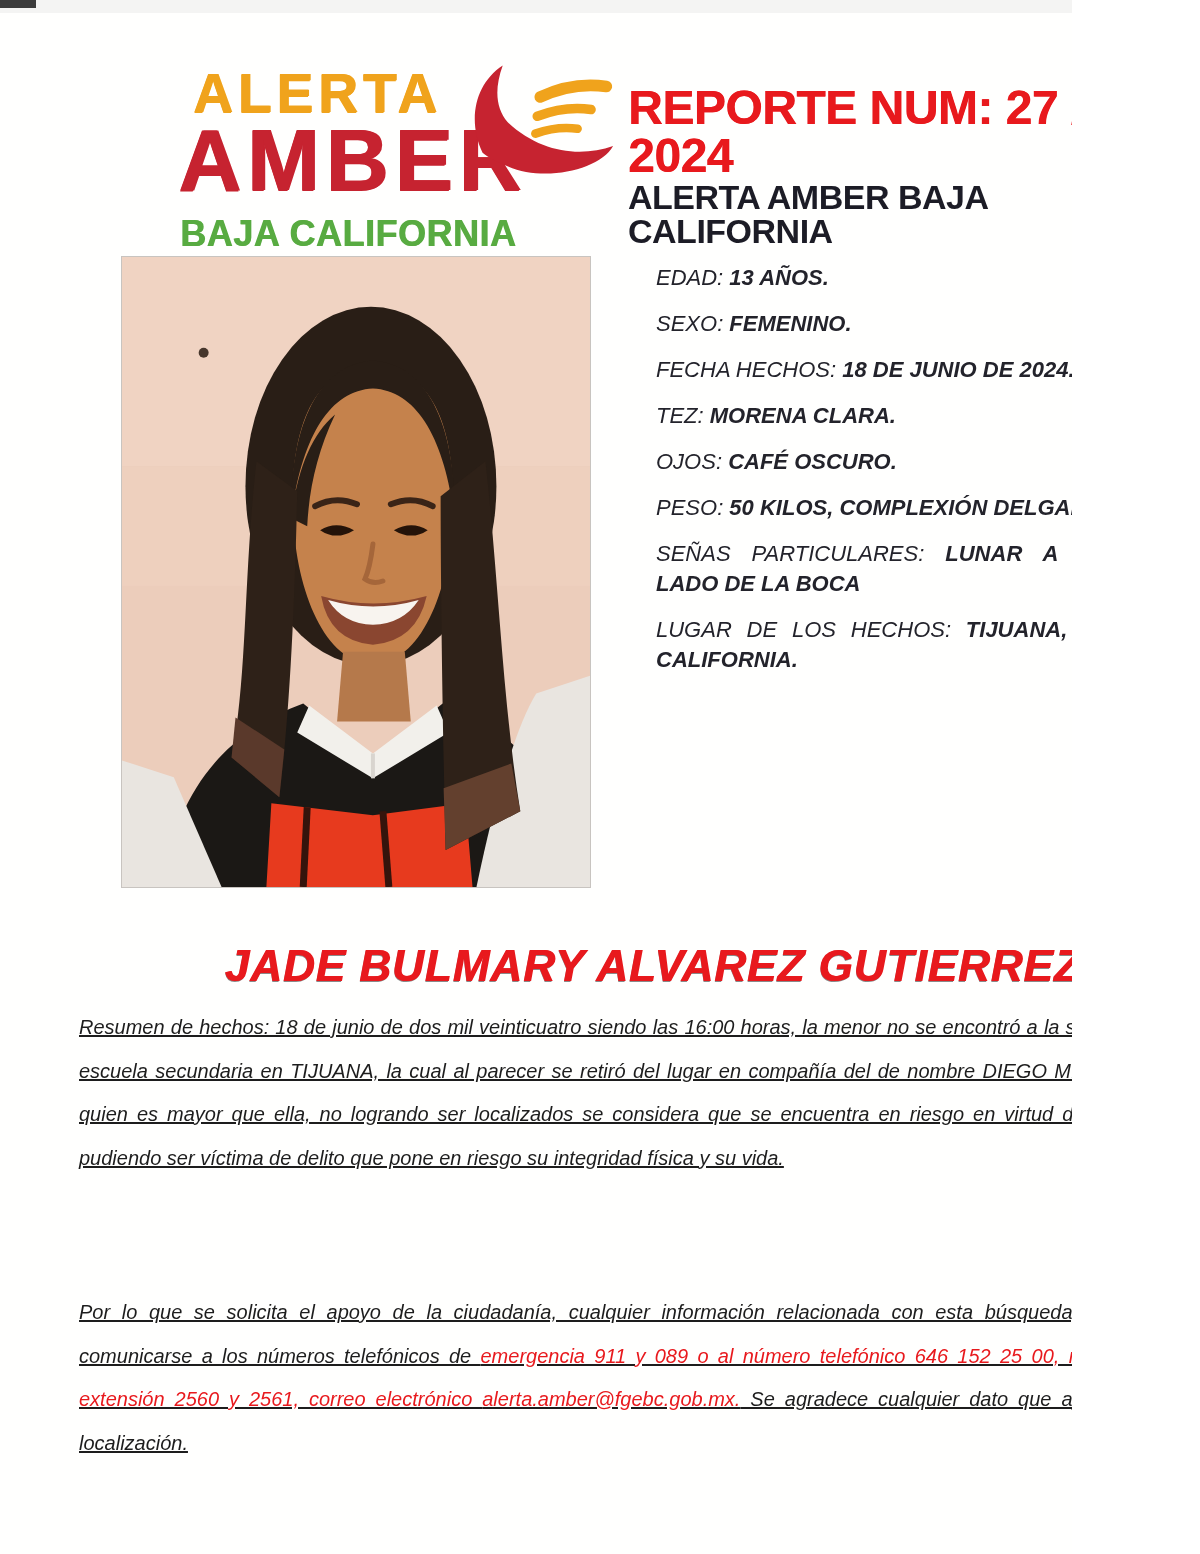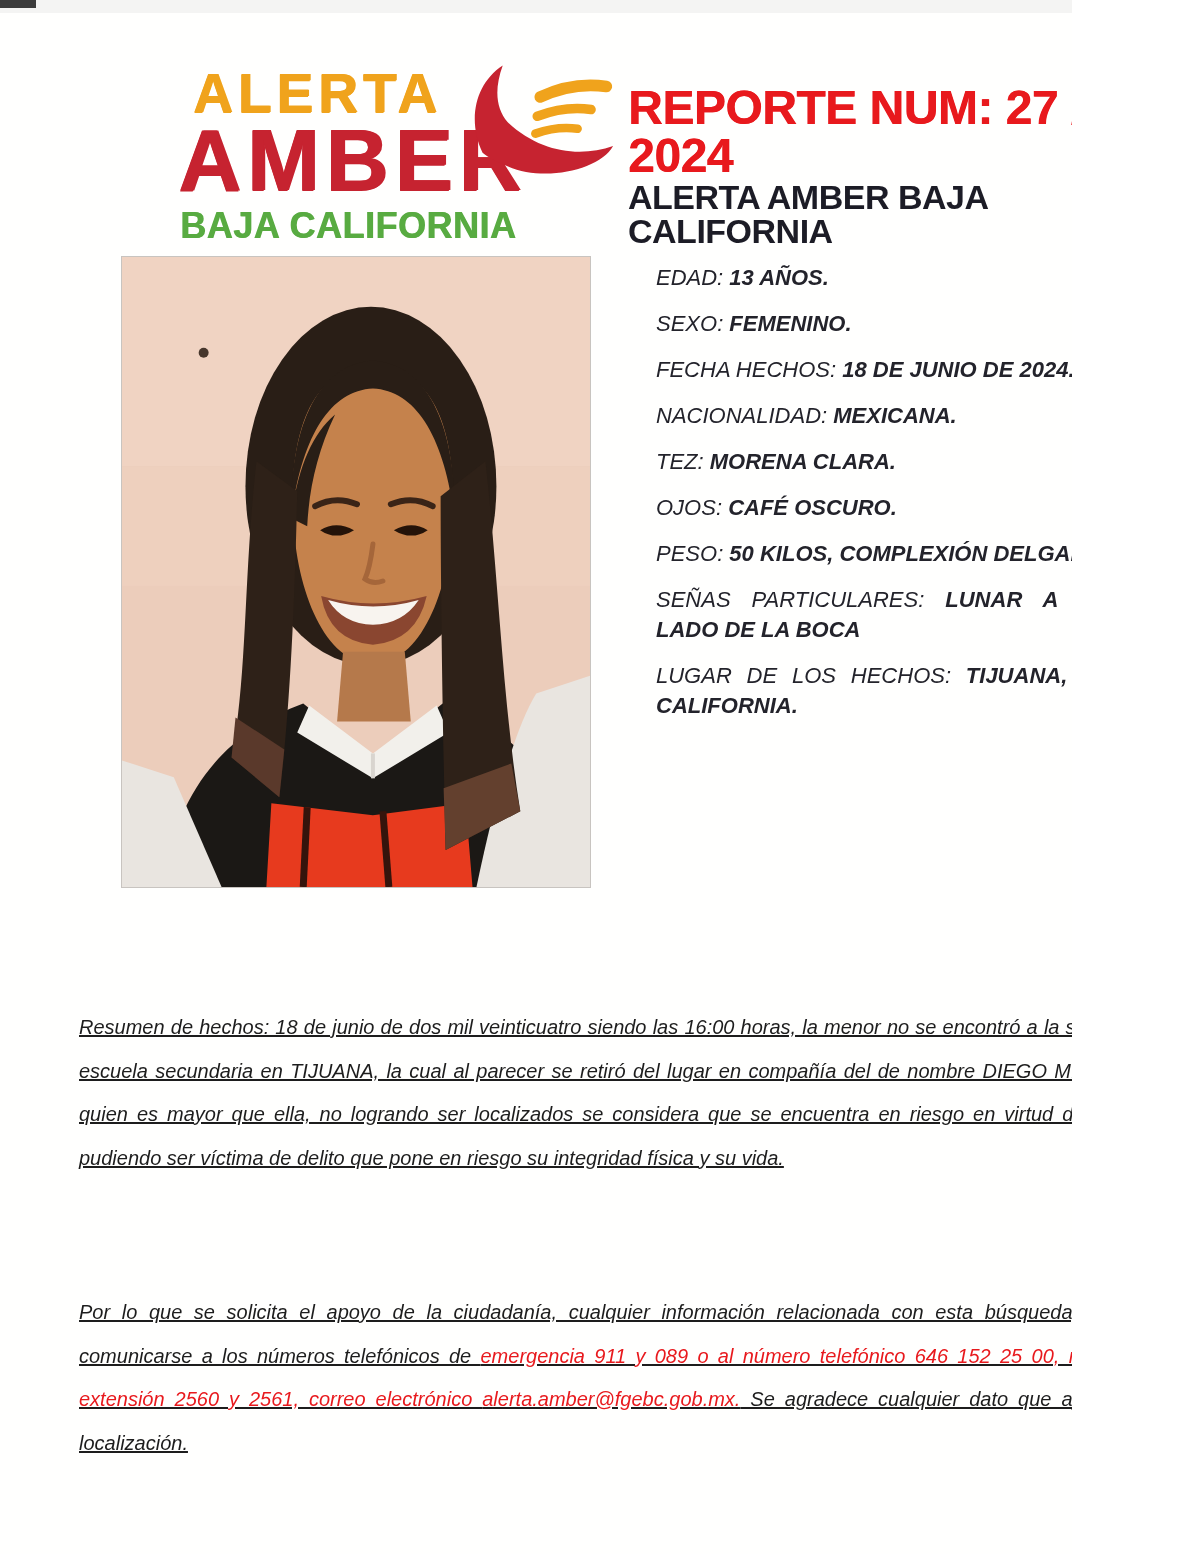--- a/index.html
+++ b/index.html
@@ -36,21 +36,21 @@
     text-shadow: 1px 0 currentColor, 0 1px currentColor;
   }
   .logo-line2 {
     font-size: 87px; line-height: 0.82; font-weight: bold;
     letter-spacing: 6px; margin-top: 7px;
     color: var(--brand-red);
     text-shadow: 1.5px 0 currentColor, 0 1px currentColor;
   }
   .logo-line3 {
     font-size: 36px; line-height: 1; font-weight: bold;
-    letter-spacing: 0.5px; margin-top: 12px; margin-left: 2px;
+    letter-spacing: 0.5px; margin-top: 20px; margin-left: 2px;
     color: var(--brand-green);
     text-shadow: 0.8px 0 currentColor;
   }
   .swoosh { position: absolute; left: 448px; top: 60px; width: 168px; height: 126px; }
   
   .report-head { position: absolute; left: 628px; top: 84px; width: 545px; }
   .report-number {
     font-size: 48px; font-weight: bold; color: var(--alert-red);
     line-height: 1; letter-spacing: -0.5px;
     text-shadow: 0.6px 0 currentColor;
@@ -173,33 +173,33 @@
   </div>
 
   <div class="details">
 
     <div class="detail-row"><span class="d-label">EDAD: </span><span class="d-value">13 AÑOS.</span></div>
 
     <div class="detail-row"><span class="d-label">SEXO: </span><span class="d-value">FEMENINO.</span></div>
 
     <div class="detail-row"><span class="d-label">FECHA HECHOS: </span><span class="d-value">18 DE JUNIO DE 2024.</span></div>
 
-    <div class="detail-row"><span class="d-label">NACIONALIDAD: </span><span class="d-value">MEXICANA.</span></div>
 
     <div class="detail-row"><span class="d-label">TEZ: </span><span class="d-value">MORENA CLARA.</span></div>
 
 
     <div class="detail-row"><span class="d-label">OJOS: </span><span class="d-value">CAFÉ OSCURO.</span></div>
 
 
     <div class="detail-row"><span class="d-label">PESO: </span><span class="d-value">50 KILOS, COMPLEXIÓN DELGADO.</span></div>
 
     <div class="detail-row"><span class="d-label">SEÑAS PARTICULARES: </span><span class="d-value">LUNAR A CADA LADO DE LA BOCA</span></div>
 
     <div class="detail-row"><span class="d-label">LUGAR DE LOS HECHOS: </span><span class="d-value">TIJUANA, BAJA CALIFORNIA.</span></div>
   </div>
 
+  <div class="missing-name">JADE BULMARY ALVAREZ GUTIERREZ</div>
 
   <p class="body-par par-summary">Resumen de hechos: 18 de junio de dos mil veinticuatro siendo las 16:00 horas, la menor no se encontró a la salida de la escuela secundaria en TIJUANA, la cual al parecer se retiró del lugar en compañía del de nombre DIEGO MISAEL “N”, quien es mayor que ella, no logrando ser localizados se considera que se encuentra en riesgo en virtud de su edad pudiendo ser víctima de delito que pone en riesgo su integridad física y su vida.</p>
 
   <p class="body-par par-appeal"><span>Por lo que se solicita el apoyo de la ciudadanía, cualquier información relacionada con esta búsqueda, favor de comunicarse a los números telefónicos de </span><span class="red-inline">emergencia 911 y 089 o al número telefónico 646 152 25 00, numero de extensión 2560 y 2561, correo electrónico </span><span class="email-inline">alerta.amber@fgebc.gob.mx.</span><span> Se agradece cualquier dato que ayude a su localización.</span></p>
 
 </div>
 
 </body></html>

